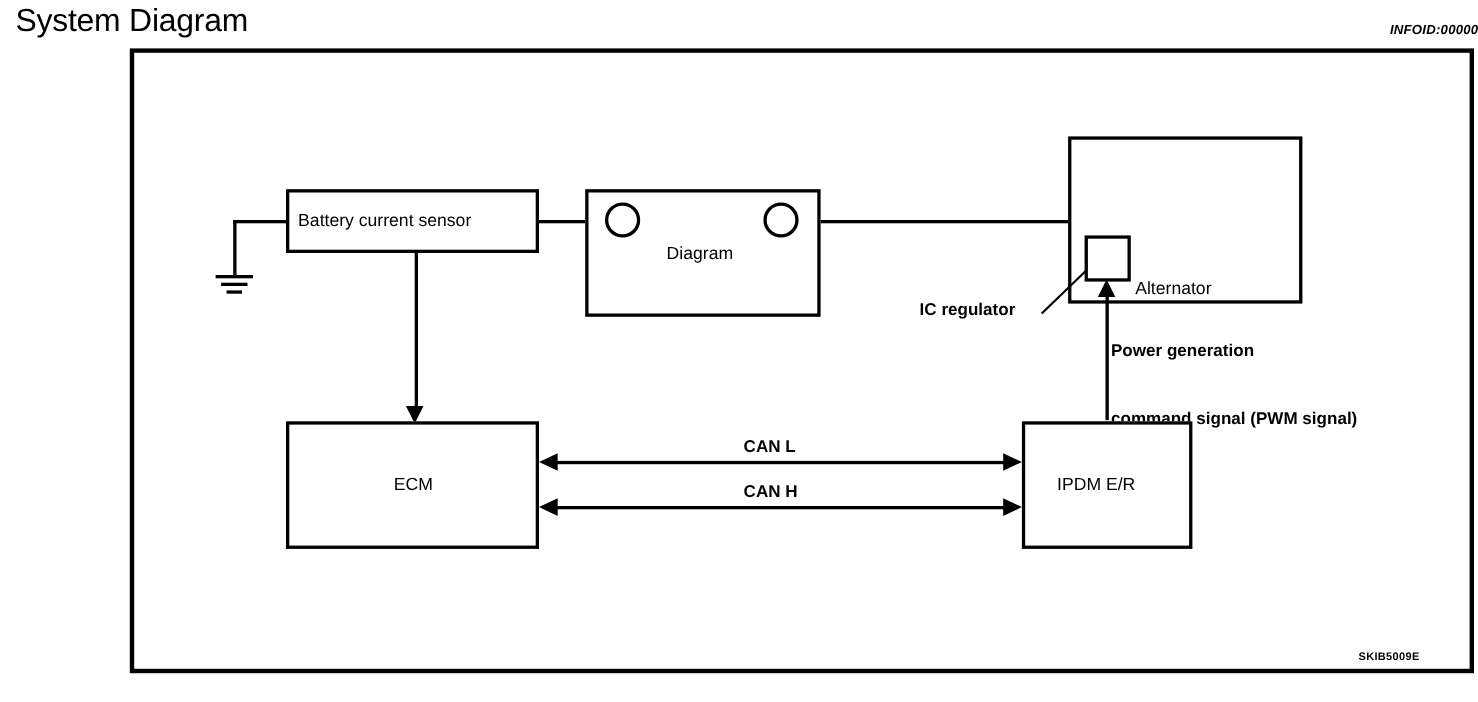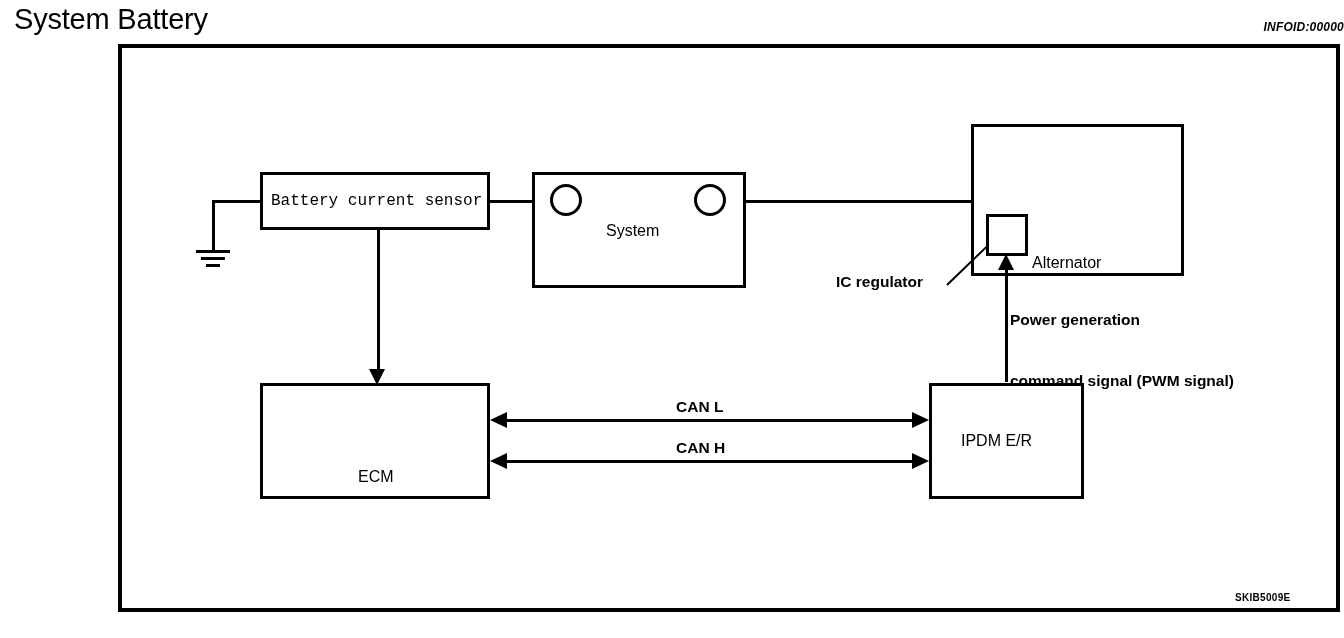--- a/index.html
+++ b/index.html
@@ -139,62 +139,62 @@
     position: absolute;
     border-top: 3px solid #000;
     height: 0;
   }
 </style>
 </head>
 <body>
 
 <div id="root">
 
-  <div class="page-title">System Battery</div>
+  <div class="page-title">System Diagram</div>
   <div class="infoid">INFOID:00000</div>
 
   <div class="frame"></div>
 
   <div class="hline" style="left:212px; top:200px; width:50px;"></div>
 
   <div class="vline" style="left:212px; top:200px; height:50px;"></div>
   <div class="gnd-bar" style="left:196px; top:250px; width:34px;"></div>
   <div class="gnd-bar" style="left:201px; top:257px; width:24px;"></div>
   <div class="gnd-bar" style="left:206px; top:264px; width:14px;"></div>
 
   <div class="box" style="left:260px; top:172px; width:230px; height:58px;"></div>
-  <div class="box-label" style="left:271px; top:192px;font-family:Liberation Mono, monospace;">Battery current sensor</div>
+  <div class="box-label" style="left:271px; top:192px;">Battery current sensor</div>
 
   <div class="hline" style="left:490px; top:200px; width:42px;"></div>
 
   <div class="vline" style="left:377px; top:230px; height:145px;"></div>
   <div class="arrow-down" style="left:369px; top:369px;"></div>
 
   <div class="box" style="left:532px; top:172px; width:214px; height:116px;"></div>
   <div class="terminal" style="left:550px; top:184px;"></div>
   <div class="terminal" style="left:694px; top:184px;"></div>
-  <div class="box-label" style="left:606px; top:222px;">System</div>
+  <div class="box-label" style="left:606px; top:222px;">Diagram</div>
 
   <div class="hline" style="left:746px; top:200px; width:228px;"></div>
 
   <div class="box" style="left:971px; top:124px; width:213px; height:152px;"></div>
   <div class="box-label" style="left:1032px; top:206px;margin-top:48px;">Alternator</div>
 
   <div class="box" style="left:986px; top:214px; width:42px; height:42px;"></div>
 
   <div class="thin-line" style="left:947px; top:284px; width:56px; transform: rotate(-44deg);"></div>
   <div class="free-label" style="left:836px; top:271px;">IC regulator</div>
 
   <div class="vline" style="left:1005px; top:268px; height:114px;"></div>
   <div class="arrow-up" style="left:998px; top:254px;"></div>
   <div class="free-label" style="left:1010px; top:309px;">Power generation</div>
   <div class="free-label" style="left:1010px; top:330px;margin-top:40px;">command signal (PWM signal)</div>
 
   <div class="box" style="left:260px; top:383px; width:230px; height:116px;"></div>
-  <div class="box-label" style="left:358px; top:432px;margin-top:36px;">ECM</div>
+  <div class="box-label" style="left:358px; top:432px;">ECM</div>
 
   <div class="box" style="left:929px; top:383px; width:155px; height:116px;"></div>
   <div class="box-label" style="left:961px; top:432px;">IPDM E/R</div>
 
   <div class="hline" style="left:503px; top:419px; width:415px;"></div>
   <div class="arrow-left" style="left:490px; top:412px;"></div>
   <div class="arrow-right" style="left:912px; top:412px;"></div>
   <div class="free-label" style="left:676px; top:396px;">CAN L</div>
 
   <div class="hline" style="left:503px; top:460px; width:415px;"></div>

